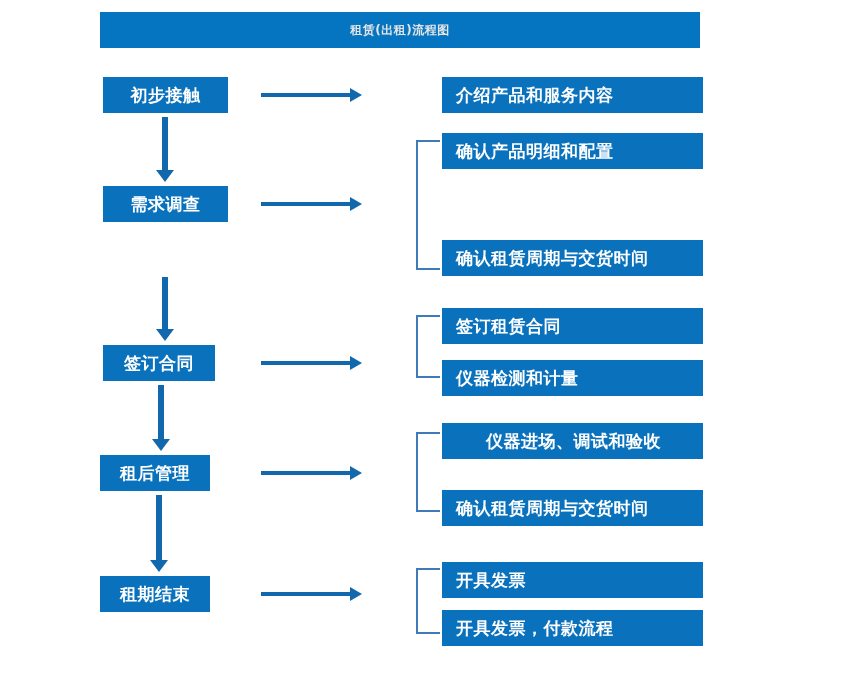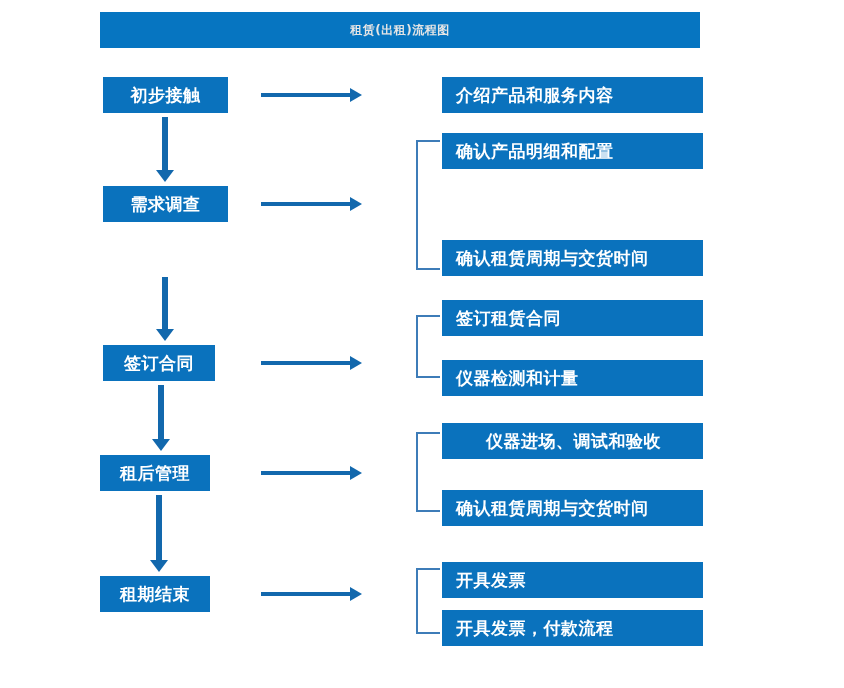--- a/index.html
+++ b/index.html
@@ -222,21 +222,21 @@
 
   <div class="detail-box" style="top:133px;">
     <span class="box-text">确认产品明细和配置</span>
   </div>
 
 
   <div class="detail-box" style="top:240px;">
     <span class="box-text">确认租赁周期与交货时间</span>
   </div>
 
-  <div class="detail-box" style="top:300px;">
+  <div class="detail-box" style="top:308px;">
     <span class="box-text">签订租赁合同</span>
   </div>
 
   <div class="detail-box" style="top:360px;">
     <span class="box-text">仪器检测和计量</span>
   </div>
 
   <div class="detail-box" style="top:423px;padding-left:44px;">
     <span class="box-text">仪器进场、调试和验收</span>
   </div>

